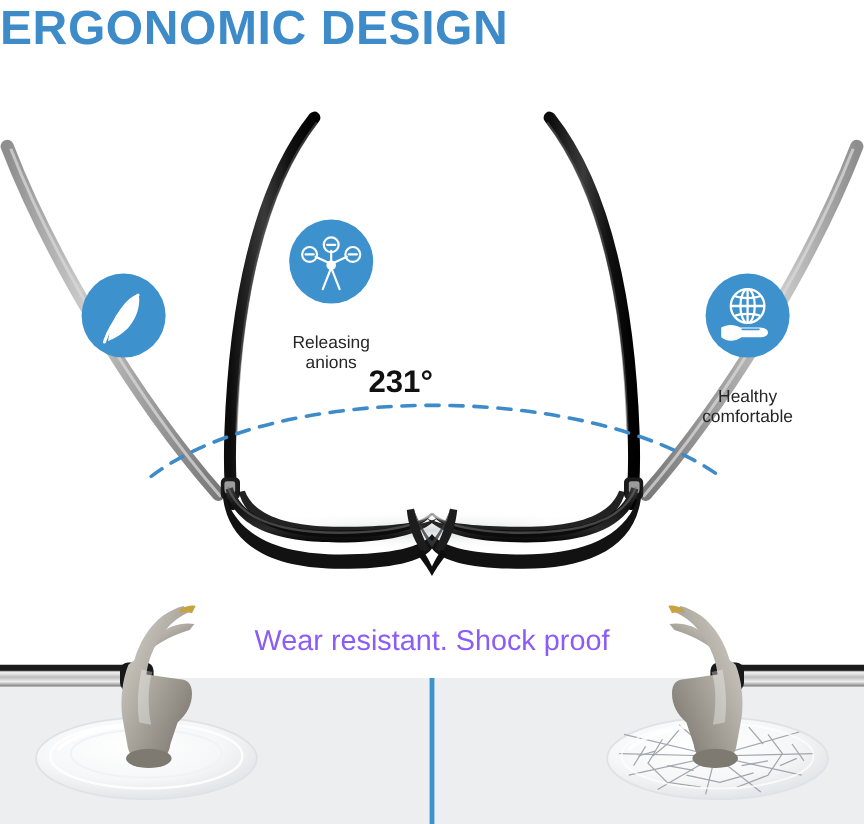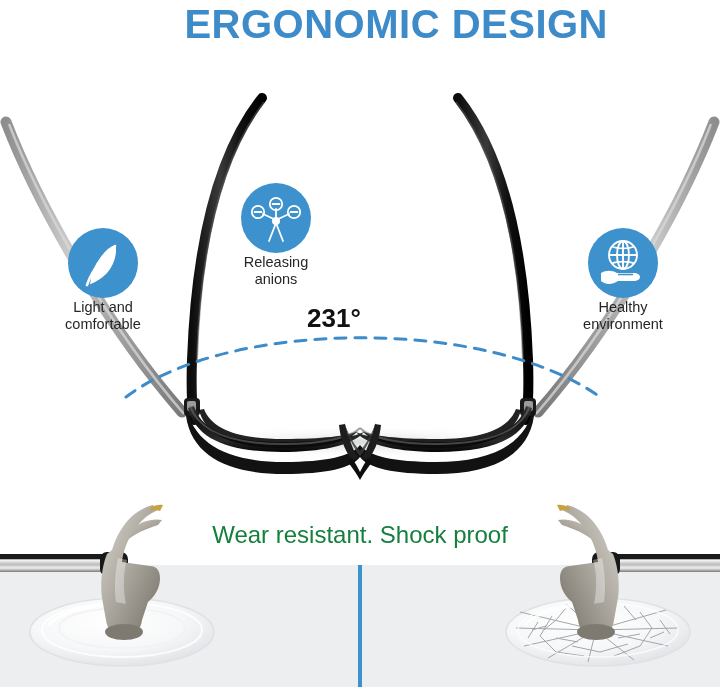--- a/index.html
+++ b/index.html
@@ -17,21 +17,21 @@
     background: #ffffff;
     overflow: hidden;
   }
 
   
   #title {
     position: absolute;
     left: 0;
     top: 2px;
     width: 608px;
-    text-align: right;
+    text-align: left;
     font-size: 40px;
     font-weight: bold;
     letter-spacing: 0.5px;
     color: #3d8bc8;
     font-family: "Liberation Sans", sans-serif;
   }
 
   
   #hero {
     position: absolute;
@@ -54,21 +54,21 @@
     border-radius: 50%;
     background: #3d91cd;
     margin: 0 auto;
     position: relative;
   }
   .feature .circle svg {
     position: absolute;
     left: 0; top: 0;
   }
   .feature .caption {
-    margin-top: 1px;
+    margin-top: 25px;
     font-size: 14.5px;
     line-height: 16.5px;
     color: #262626;
     font-family: "Liberation Sans", sans-serif;
     white-space: pre-line;
   }
 
   #feature-0 { left: 23px;  top: 168px; }
   #feature-1 { left: 196px; top: 123px; }
   #feature-2 { left: 365px; top: 128px; }
@@ -104,21 +104,21 @@
     background: #eceef0;
   }
   #lower-svg { position: absolute; left: 0; top: 0; }
   #subtitle {
     position: absolute;
     left: 0;
     top: 521px;
     width: 720px;
     text-align: center;
     font-size: 24px;
-    color: #15803d;
+    color: #8b5cf6;
     font-family: "Liberation Sans", sans-serif;
   }
   #divider {
     position: absolute;
     left: 358px;
     top: 565px;
     width: 4px;
     height: 122px;
     background: #3d91cd;
   }
@@ -229,22 +229,20 @@
       <div class="circle">
         <svg width="70" height="70" viewBox="0 0 70 70">
           <g fill="none" stroke="#ffffff" stroke-width="2.4" stroke-linecap="round">
             <path d="M47 18 C41 22 31 32 25 44 C22 49 20 54 19 57" stroke-width="2.6"></path>
             <path d="M47 18 C48 27 45 37 38 45 C33 50 28 53 23 55
                      C24 48 27 38 33 30 C38 23 43 19 47 18 Z" fill="#ffffff" stroke="#ffffff" stroke-width="1.6"></path>
             <path d="M22 49 L30 51" stroke-width="2"></path>
           </g>
         </svg>
       </div>
-      <div class="caption">Light and
-comfortable</div>
     </div>
 
     <div class="feature" id="feature-1">
       <div class="circle">
         <svg width="70" height="70" viewBox="0 0 70 70">
           <g stroke="#ffffff" fill="none" stroke-width="1.8" stroke-linecap="round">
 
             <line x1="35" y1="37" x2="35" y2="26"></line>
             <line x1="35" y1="37" x2="22" y2="31"></line>
             <line x1="35" y1="37" x2="48" y2="31"></line>
@@ -277,21 +275,21 @@
             <path d="M24 18.5 C29 21 41 21 46 18.5"></path>
             <path d="M24 35.5 C29 33 41 33 46 35.5"></path>
             <line x1="35" y1="13" x2="35" y2="41"></line>
           </g>
           <path d="M13 45 C18 42 24 42 29 45 L45 45 C50 45 52 47 52 49
                    C52 51 50 53 45 53 L30 53 C24 57 18 57 13 53 Z" fill="#ffffff"></path>
           <path d="M30 46.5 L45 46.5" stroke="#3d91cd" stroke-width="1.6"></path>
         </svg>
       </div>
       <div class="caption">Healthy
-environment</div>
+comfortable</div>
     </div>
   </div>
 
   <div id="angle-label">231°</div>
 
   <div id="lower">
     <div id="lower-bg"></div>
 
     <svg id="lower-svg" width="720" height="207" viewBox="0 0 720 207">
       <defs>

